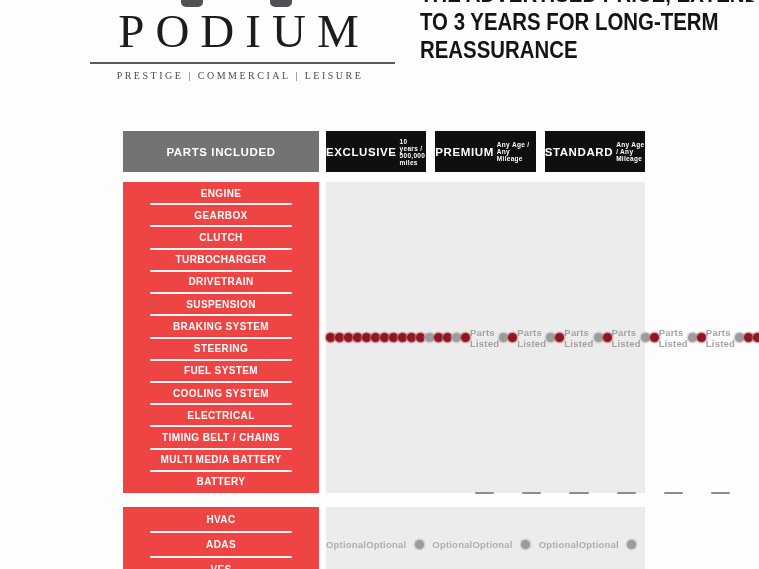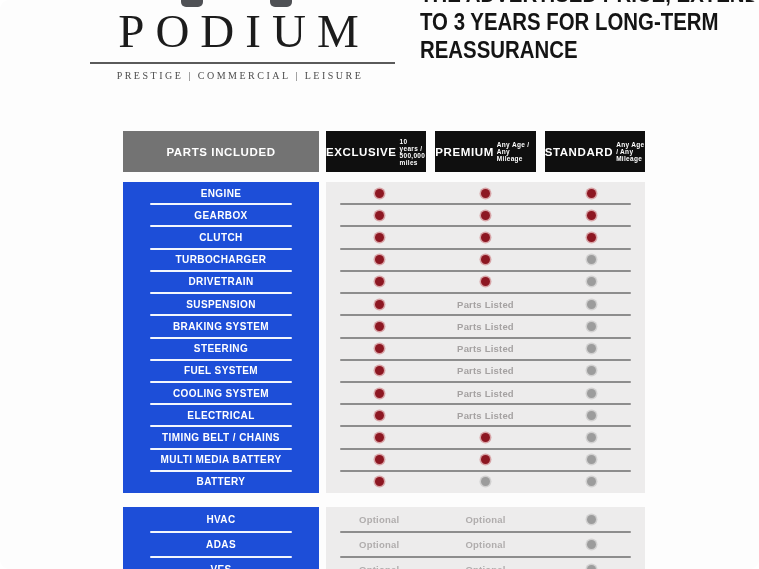--- a/index.html
+++ b/index.html
@@ -43,24 +43,24 @@
   }
   .plan-headers{position:absolute;left:326px;top:131px;width:319px;height:41px;
     display:flex;gap:9px;}
   .plan-box{
     flex:1;background:#0f0f0f;color:#fff;display:flex;flex-direction:row;
     align-items:center;justify-content:center;gap:3px;
   }
   .plan-name{font-size:11.5px;font-weight:bold;letter-spacing:.6px;}
   .plan-sub{font-size:6.5px;font-weight:bold;letter-spacing:.3px;}
   
-  .red-panel{position:absolute;left:123px;width:196px;background:#1d4ed8;
+  .red-panel{position:absolute;left:123px;width:196px;background:#ef4444;
     display:flex;flex-direction:column;}
   .grid-panel{position:absolute;left:326px;width:319px;background:#edecec;
-    display:flex;flex-direction:column;}
+    display:flex;flex-direction:row;}
   .main-red{top:182px;height:311px;}
   .main-grid{top:182px;height:311px;}
   .opt-red{top:507px;height:75px;}
   .opt-grid{top:507px;height:75px;}
   .label-row{
     flex:1;position:relative;display:flex;align-items:center;justify-content:center;
   }
   .label-row span{
     color:#fff;font-size:10px;font-weight:bold;letter-spacing:.4px;white-space:nowrap;
   }

